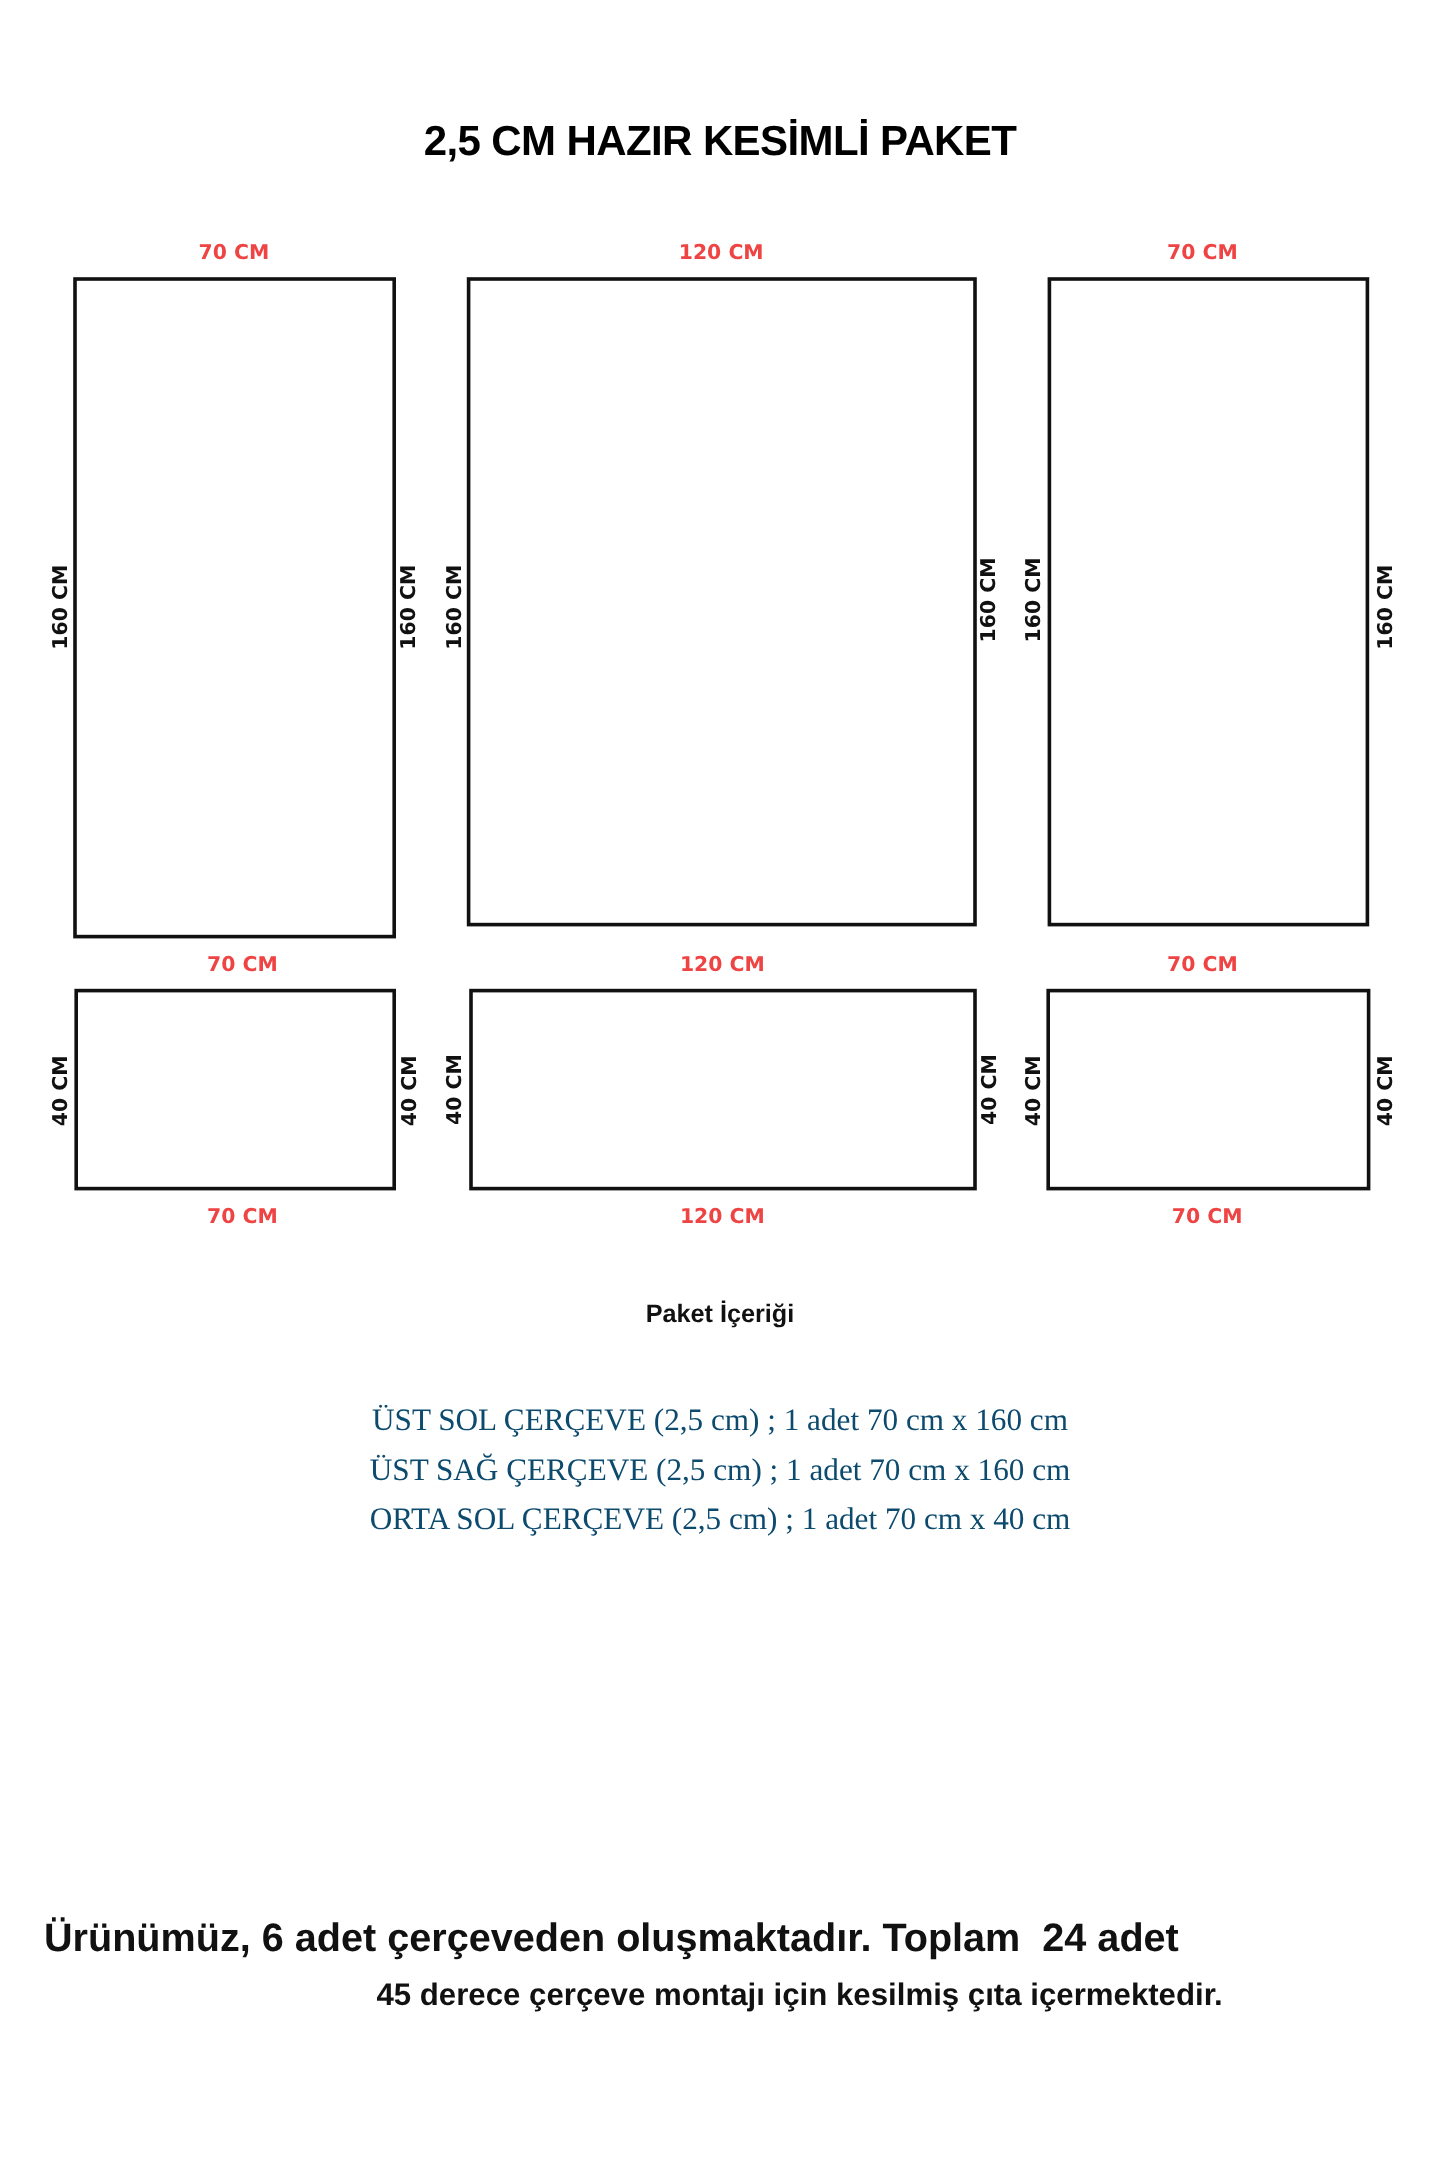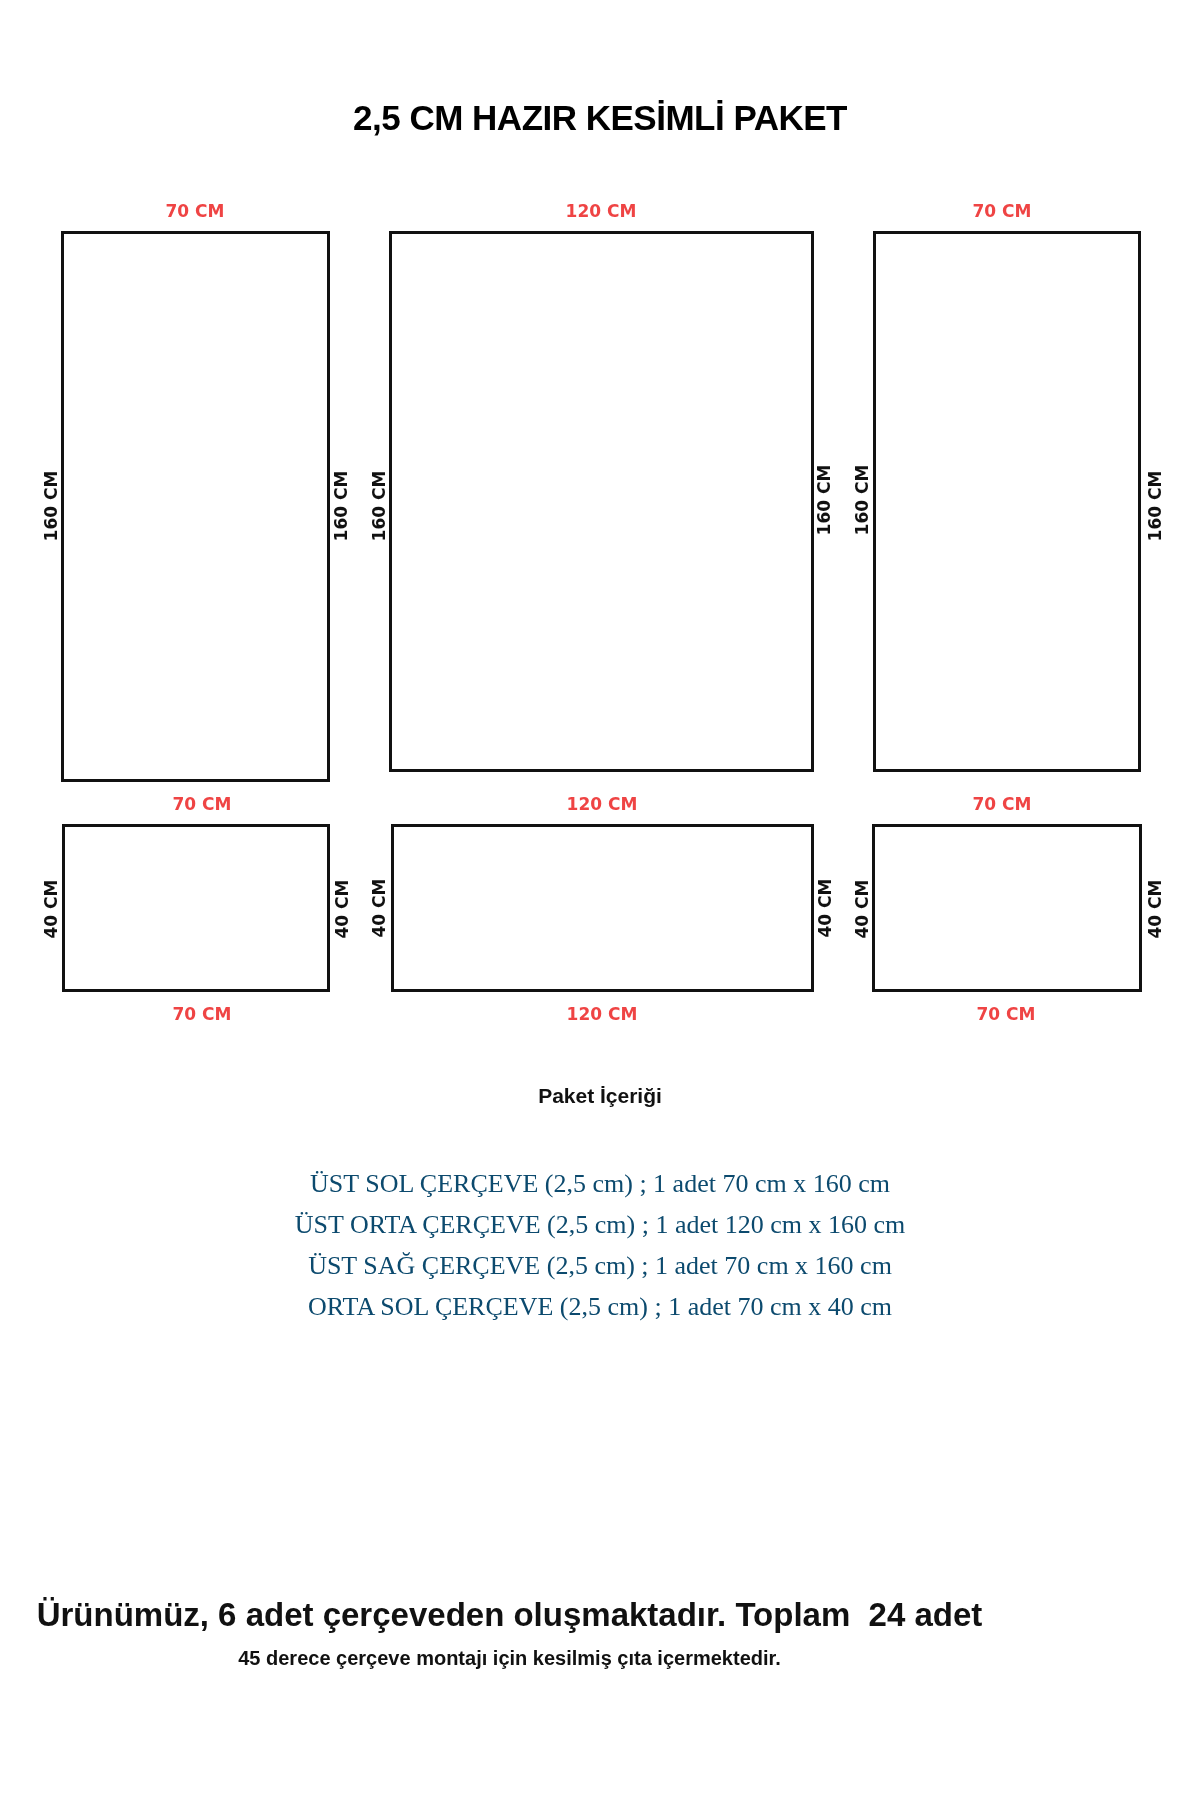--- a/index.html
+++ b/index.html
@@ -83,21 +83,21 @@
       font-family: Liberation Serif, serif;
     }
     .footer {
       position: absolute;
       left: 0; width: 1019px;
       text-align: center;
       font-weight: bold;
       color: #111;
     }
     .footer.l1 { top: 1596px; font-size: 33px; }
-    .footer.l2 { top: 1647px; font-size: 20px; }
+    .footer.l2 { top: 1647px; font-size: 26px; text-align: right; }
   </style>
 </head>
 <body>
 
 <div class="title">2,5 CM HAZIR KESİMLİ PAKET</div>
 
 <div class="hlabel" style="left:195px; top:201px;">70 CM</div>
 <div class="box" style="left:61px; top:231px; width:269px; height:551px;"></div>
 <div class="vlabel" style="left:51px; top:506px;">160 CM</div>
 <div class="vlabel" style="left:341px; top:506px;">160 CM</div>
@@ -126,19 +126,18 @@
 <div class="hlabel" style="left:602px; top:1004px;">120 CM</div>
 
 <div class="box" style="left:872px; top:824px; width:270px; height:168px;"></div>
 <div class="vlabel" style="left:862px; top:909px;">40 CM</div>
 <div class="vlabel" style="left:1155px; top:909px;">40 CM</div>
 <div class="hlabel" style="left:1006px; top:1004px;">70 CM</div>
 
 <div class="section-title">Paket İçeriği</div>
 <ul class="contents">
   <li>ÜST SOL ÇERÇEVE (2,5 cm) ; 1 adet 70 cm x 160 cm</li>
-  <li>ÜST ORTA ÇERÇEVE (2,5 cm) ; 1 adet 120 cm x 160 cm</li>
   <li>ÜST SAĞ ÇERÇEVE (2,5 cm) ; 1 adet 70 cm x 160 cm</li>
   <li>ORTA SOL ÇERÇEVE (2,5 cm) ; 1 adet 70 cm x 40 cm</li>
 </ul>
 
 <div class="footer l1" style="white-space:pre;">Ürünümüz, 6 adet çerçeveden oluşmaktadır. Toplam  24 adet</div>
 <div class="footer l2">45 derece çerçeve montajı için kesilmiş çıta içermektedir.</div>
 
 </body></html>

